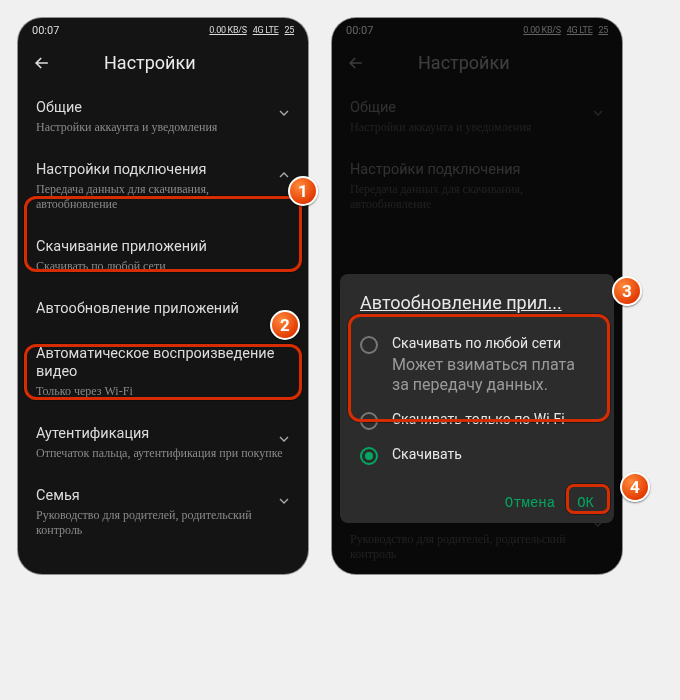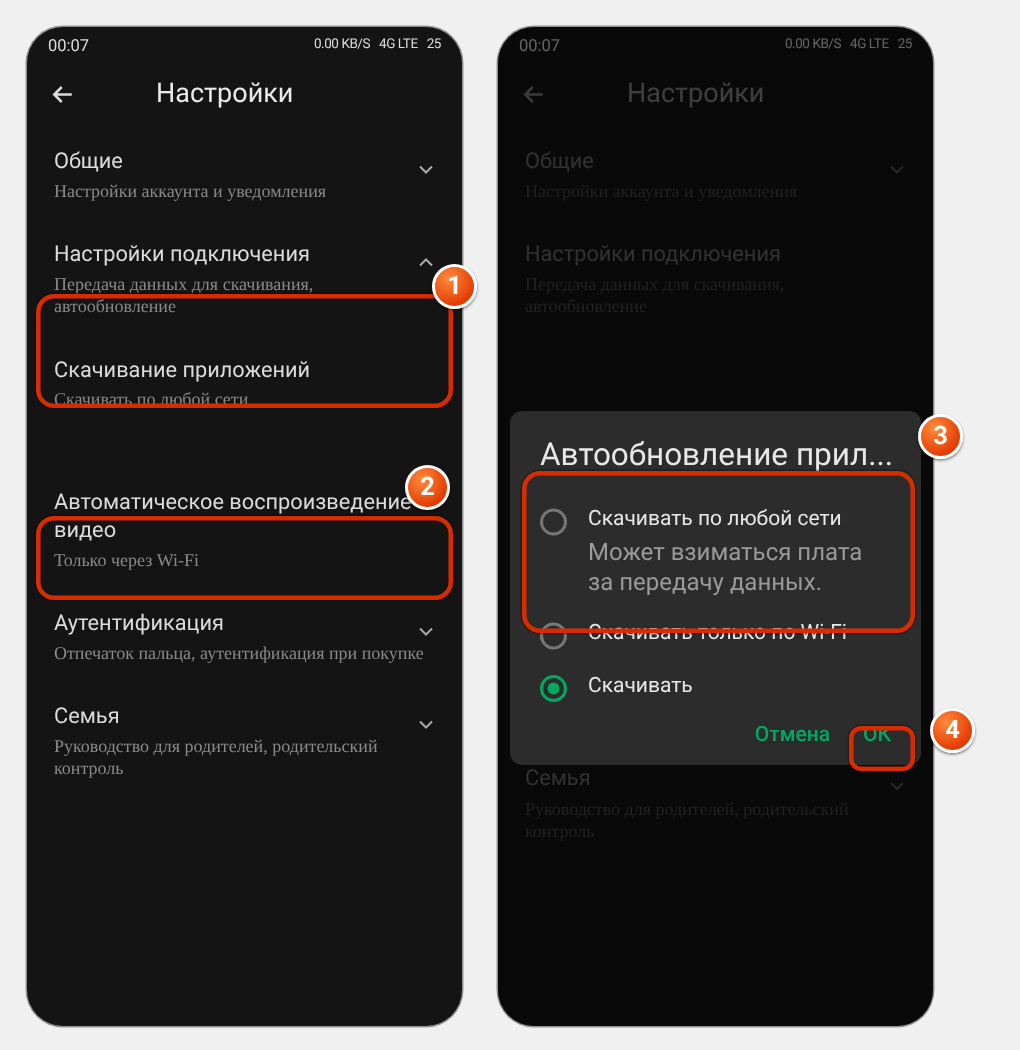--- a/index.html
+++ b/index.html
@@ -8,38 +8,38 @@
     width: 680px;
     height: 700px;
     font-family: -apple-system, Roboto, "Segoe UI", Arial, sans-serif;
     display: flex;
     gap: 24px;
     padding: 18px;
     position: relative;
   }
   .phone {
     width: 290px;
-    height: 666px;
+    height: 556px;
     background: #141414;
     border-radius: 24px;
     overflow: hidden;
     position: relative;
     box-shadow: 0 0 0 1px rgba(0,0,0,.4);
   }
   .statusbar {
     height: 24px;
     display: flex;
     align-items: center;
     justify-content: space-between;
     padding: 0 14px;
     color: #ddd;
     font-size: 11px;
   }
   .status-right { display:flex; gap:6px; align-items:center; }
-  .status-right span { font-size: 9px; letter-spacing: -0.3px; }
+  .status-right span { font-size: 9px; letter-spacing: -0.3px; text-decoration: underline; }
   .header {
     display: flex;
     align-items: center;
     gap: 20px;
     padding: 10px 14px 14px;
     color: #eaeaea;
   }
   .header .title { font-size: 18px; font-weight: 400; margin-left: 32px; }
   .header svg { flex: 0 0 auto; }
   .section {
@@ -60,40 +60,40 @@
   }
   .dialog {
     position: absolute;
     left: 8px; right: 8px;
     top: 256px;
     background: #2c2c2c;
     border-radius: 8px;
     padding: 18px 14px 10px;
     color: #e8e8e8;
   }
-  .dialog .dtitle { font-size: 21px; margin-bottom: 14px; padding-left: 6px; }
+  .dialog .dtitle { font-size: 18px; margin-bottom: 14px; padding-left: 6px; text-decoration: underline; }
   .opt {
     display: flex;
     align-items: flex-start;
     gap: 14px;
     padding: 8px 6px;
   }
   .opt .radio {
     width: 18px; height: 18px; border: 2px solid #777; border-radius: 50%;
     flex: 0 0 auto; margin-top: 1px; position: relative;
   }
   .opt.selected .radio { border-color: #00a861; }
   .opt.selected .radio::after {
     content:""; position:absolute; inset:3px; border-radius:50%; background:#00a861;
   }
   .opt .ot { font-size: 14px; line-height: 1.25; }
   .opt .os { font-size: 16px; color: #9a9a9a; line-height: 1.25; margin-top: 2px; }
   .dbuttons {
     display:flex; justify-content:flex-end; gap: 22px;
-    margin-top: 0; padding: 6px 6px 2px;
+    margin-top: 16px; padding: 6px 6px 2px; font-family: Liberation Mono, monospace;
   }
   .dbuttons span { color: #00a861; font-size: 14px; font-weight: 500; }
   
   .hl {
     position: absolute;
     border: 3px solid #d62c00;
     border-radius: 12px;
     box-shadow: 0 0 0 1px rgba(0,0,0,.3);
     pointer-events: none;
   }
@@ -145,20 +145,21 @@
         <path d="M6 15l6-6 6 6"></path>
       </svg>
   </div>
 
   <div class="section">
     <div class="t">Скачивание приложений</div>
     <div class="s">Скачивать по любой сети</div>
   </div>
 
   <div class="section">
+    <div class="t">Автообновление приложений</div>
   </div>
 
   <div class="section">
     <div class="t">Автоматическое воспроизведение видео</div>
     <div class="s">Только через Wi-Fi</div>
   </div>
 
   <div class="section">
     <div class="t">Аутентификация</div>
     <div class="s">Отпечаток пальца, аутентификация при покупке</div>

